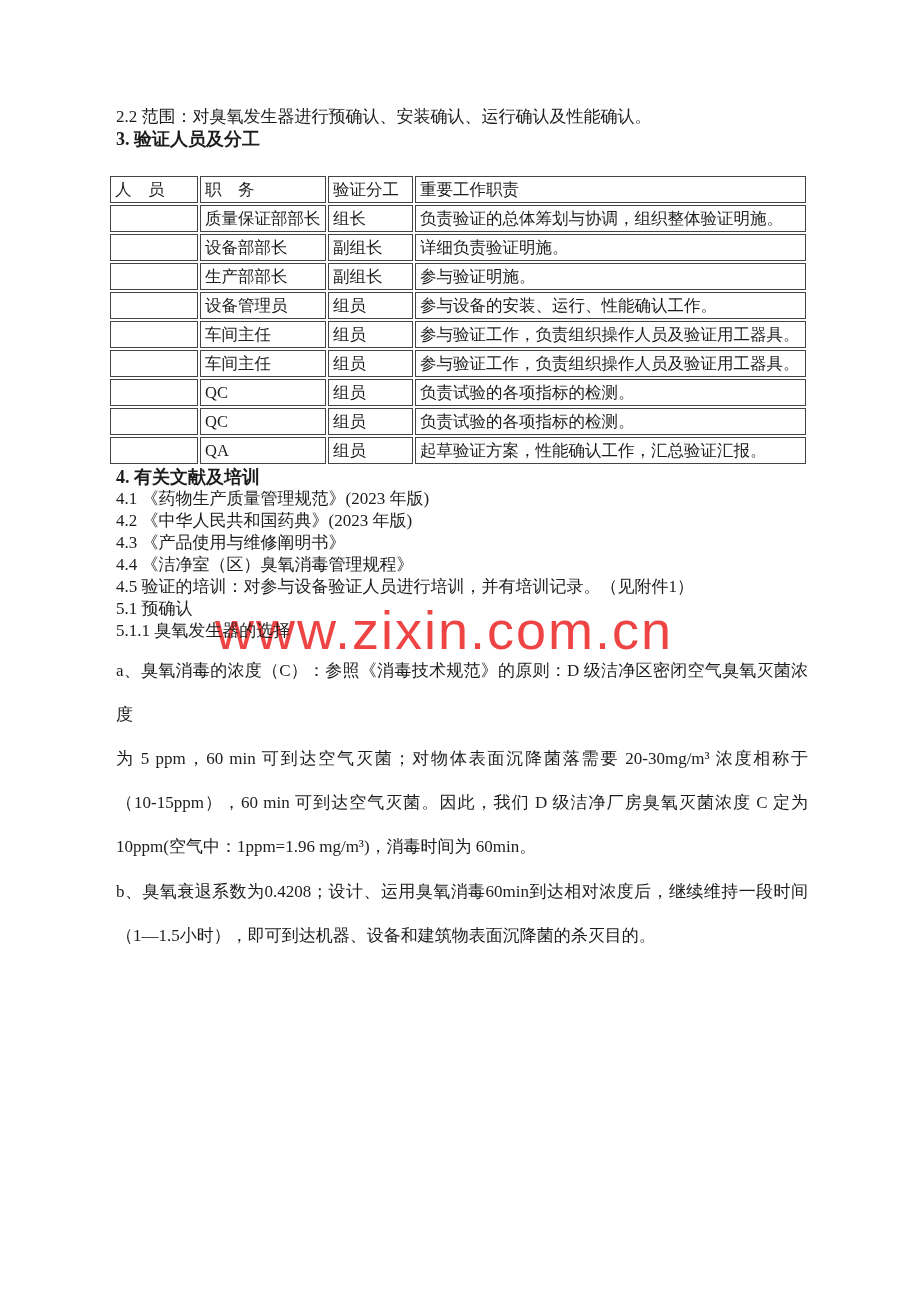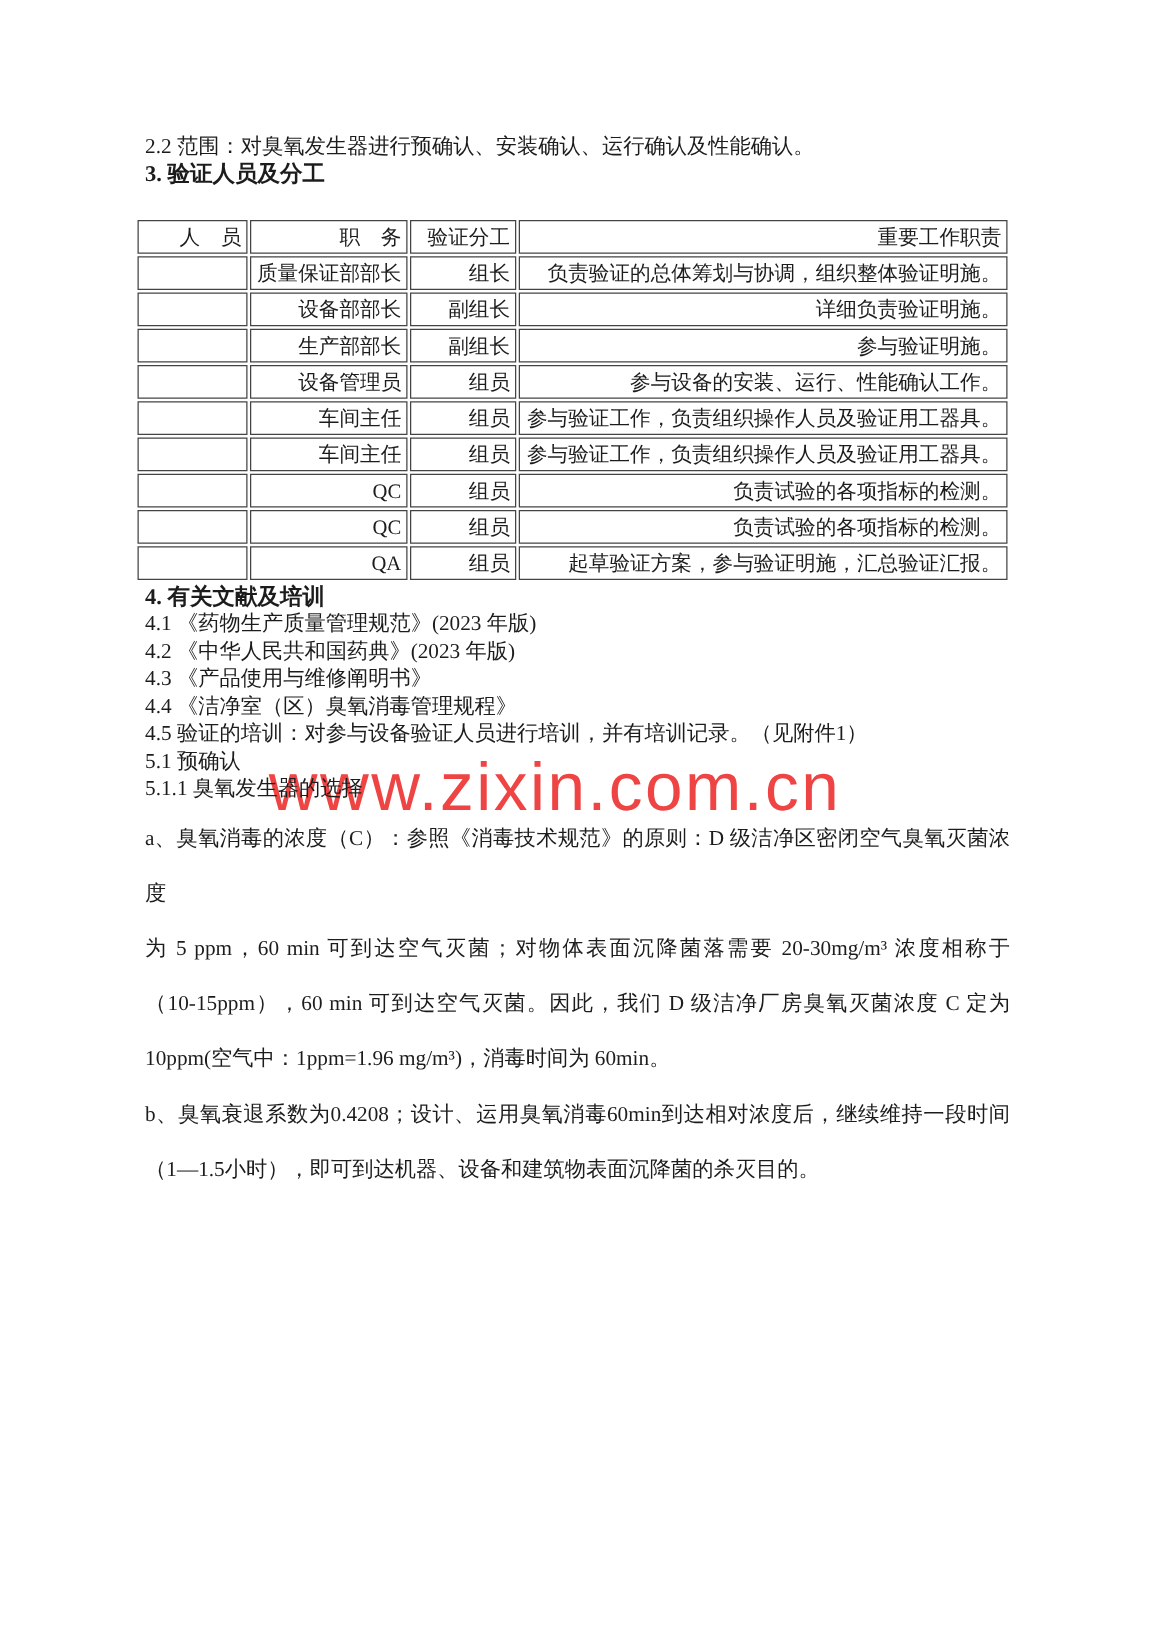--- a/index.html
+++ b/index.html
@@ -71,21 +71,21 @@
     border-spacing: 2px;
     margin: 24px 0 0 -8px;
     width: 700px;
     table-layout: fixed;
     font-size: 16.5px;
   }
   table.ptable th, table.ptable td {
     border: 1px solid #444444;
     height: 25px;
     padding: 0 4px;
-    text-align: right;
+    text-align: left;
     font-weight: normal;
     overflow: hidden;
     white-space: nowrap;
   }
   .col-person { width: 88px; }
   .col-title  { width: 126px; }
   .col-role   { width: 85px; }
   .col-duty   { width: auto; }
   td.cell-duty {
     text-align: left;
@@ -166,21 +166,21 @@
         <tr>
           <td></td>
           <td>QC</td>
           <td>组员</td>
           <td class="cell-duty">负责试验的各项指标的检测。</td>
         </tr>
         <tr>
           <td></td>
           <td>QA</td>
           <td>组员</td>
-          <td class="cell-duty">起草验证方案，参与验证明施，汇总验证汇报。</td>
+          <td class="cell-duty">起草验证方案，性能确认工作，汇总验证汇报。</td>
         </tr>
       </tbody>
     </table>
 
     <h3 class="heading h-references">4. 有关文献及培训</h3>
 
     <p class="body-line ref-item">4.1 《药物生产质量管理规范》(2023 年版)</p>
     <p class="body-line ref-item">4.2 《中华人民共和国药典》(2023 年版)</p>
     <p class="body-line ref-item">4.3 《产品使用与维修阐明书》</p>
     <p class="body-line ref-item">4.4 《洁净室（区）臭氧消毒管理规程》</p>

